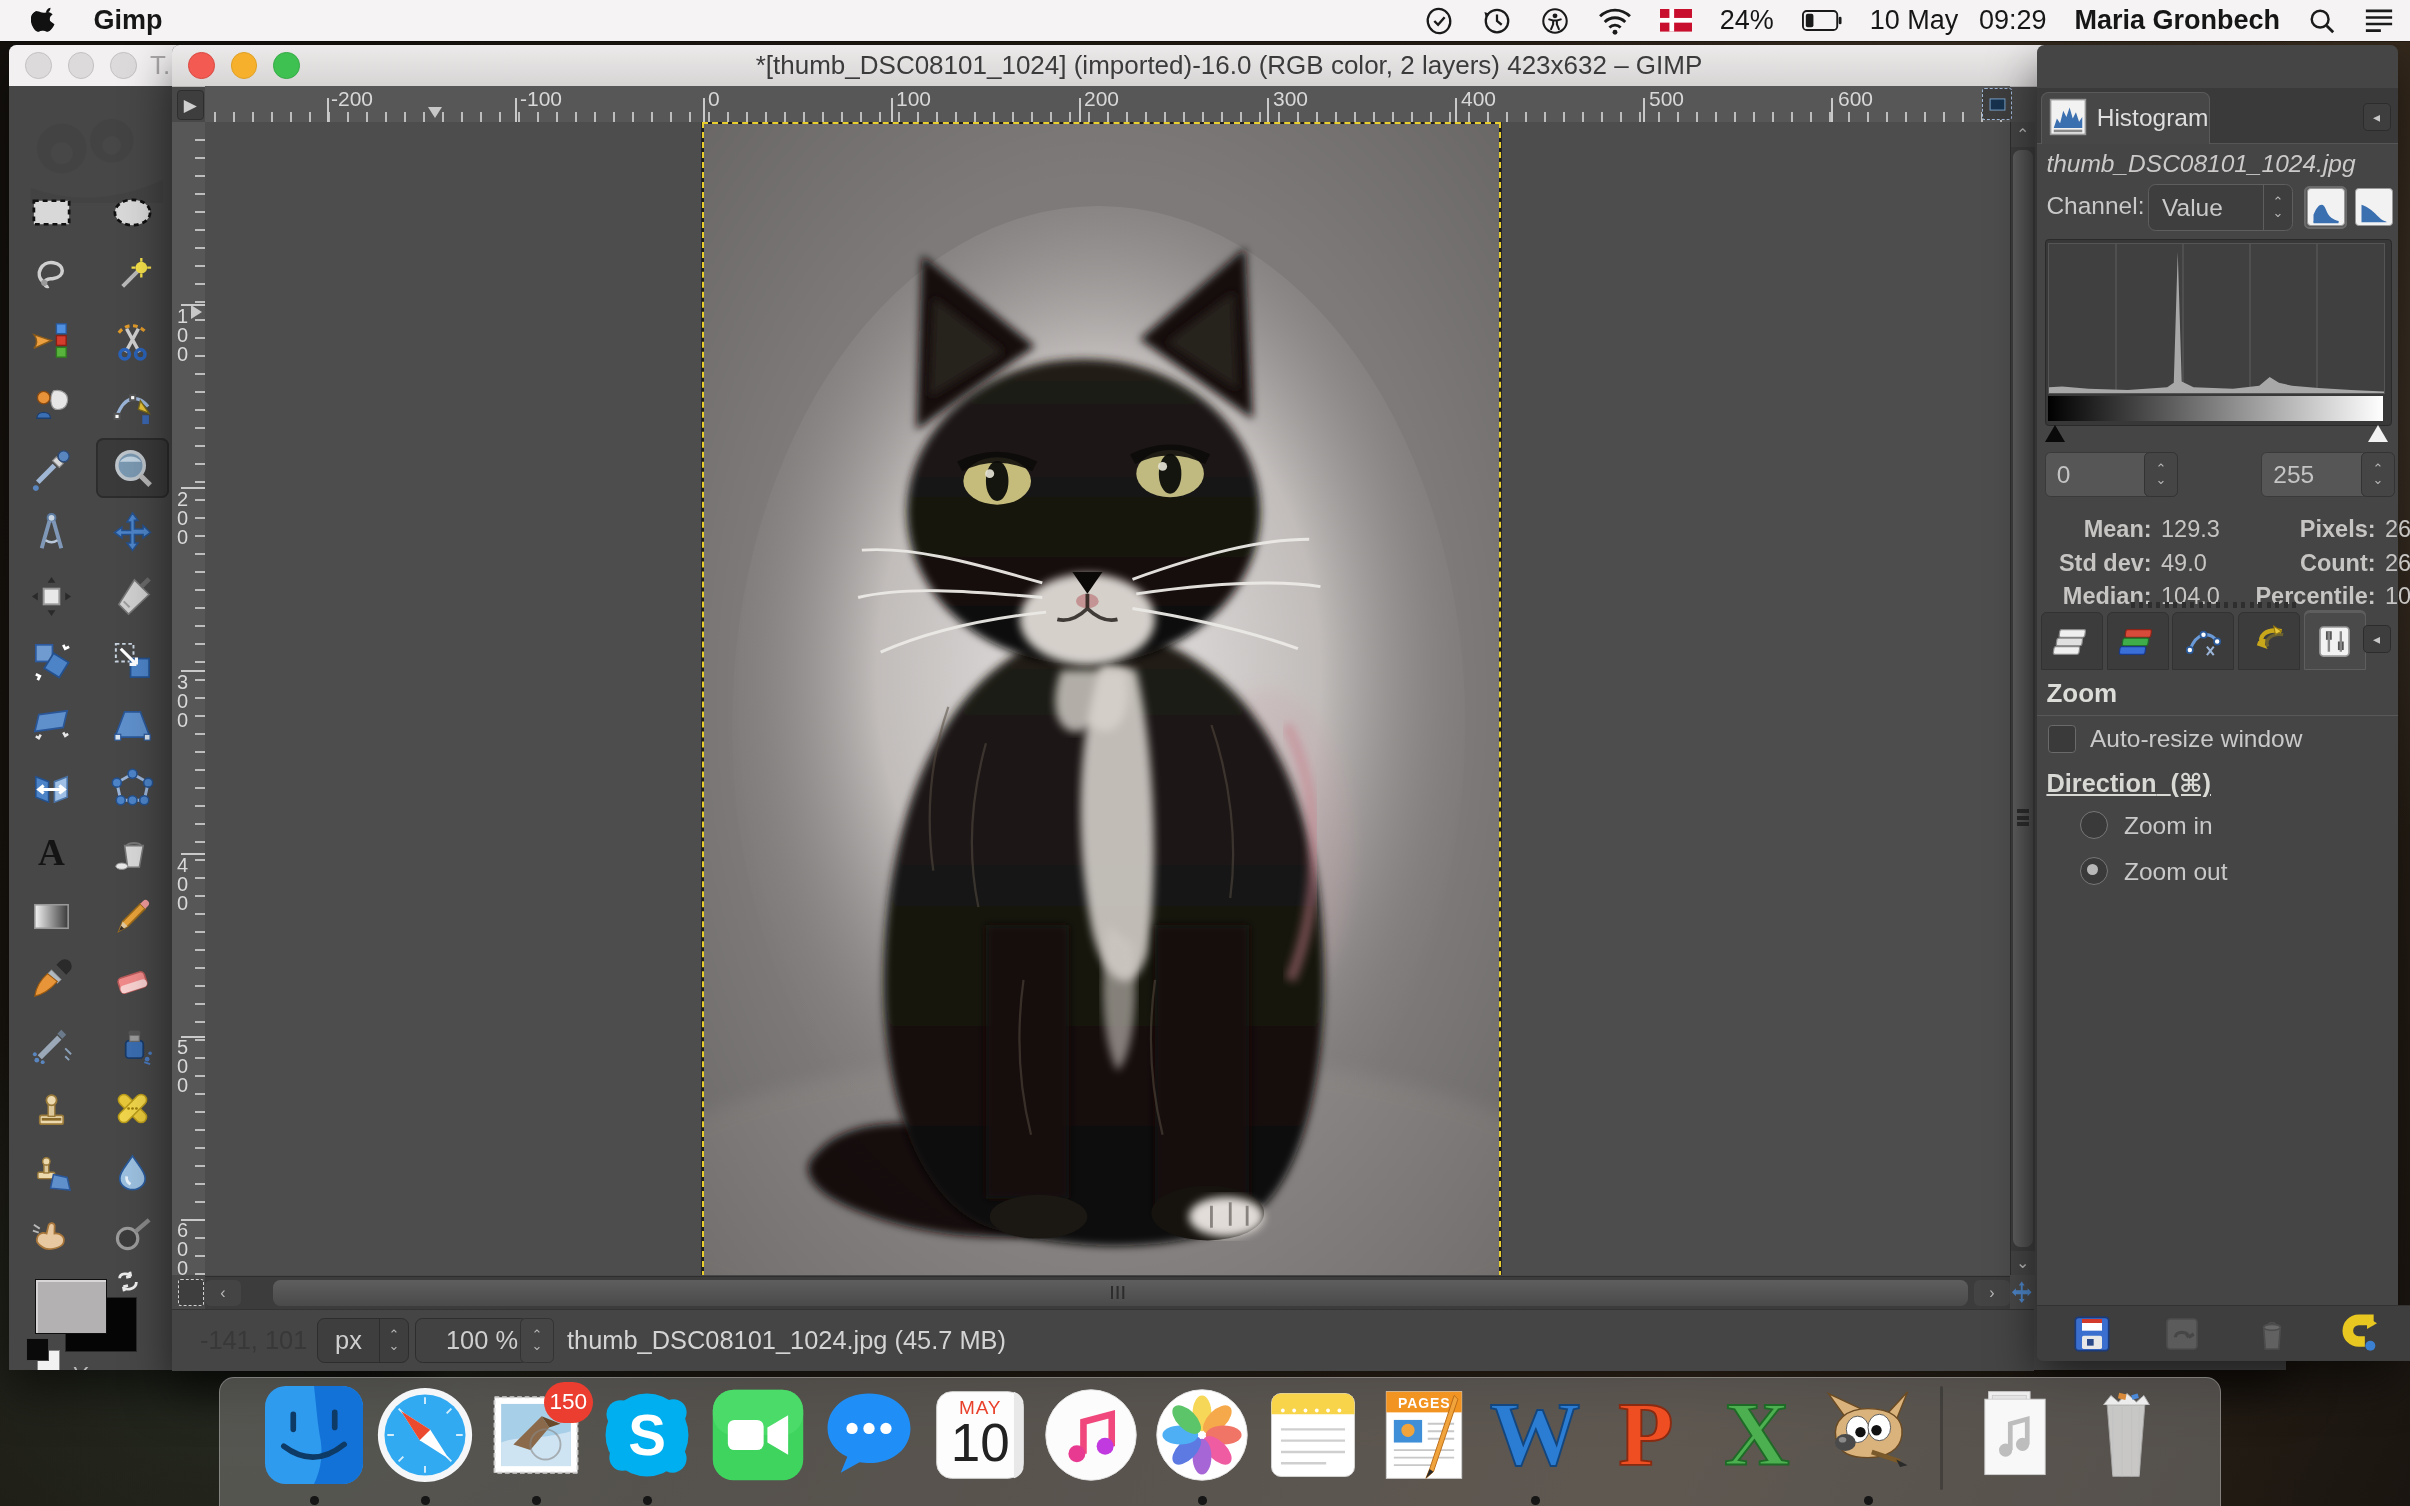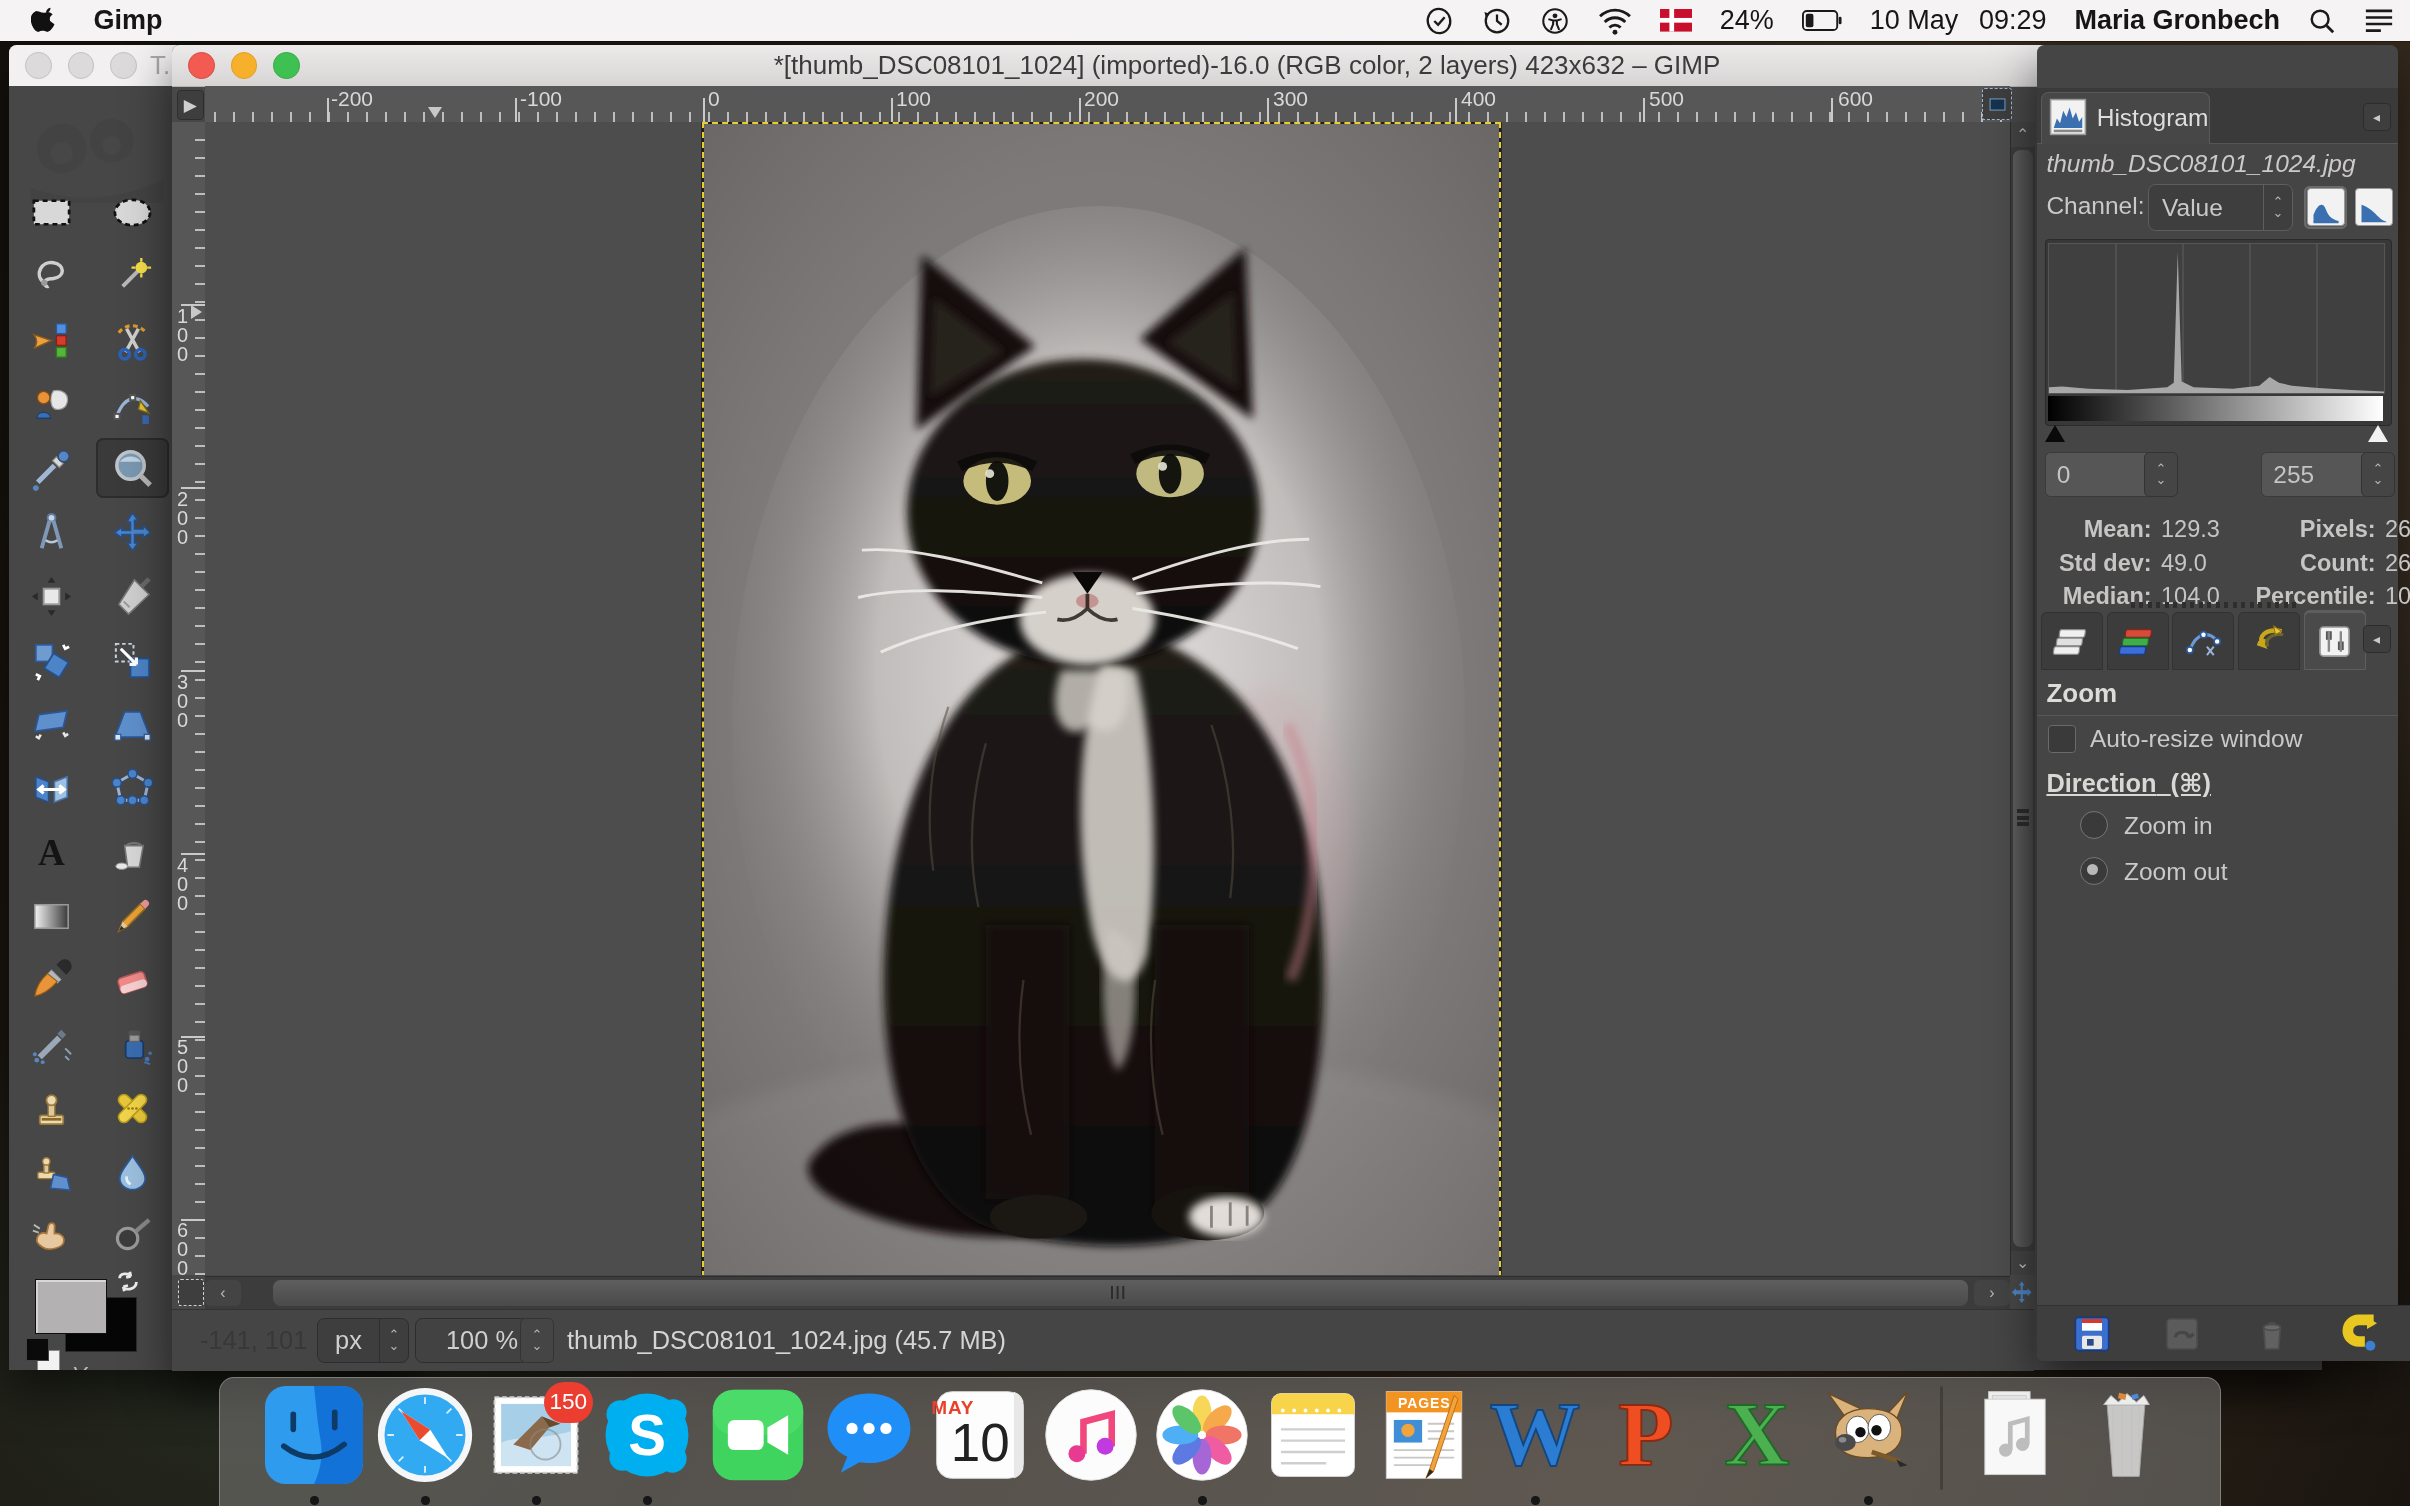--- a/index.html
+++ b/index.html
@@ -42,21 +42,21 @@
   .wilber-ghost{position:absolute;left:5.6px;top:5.6px;width:156px;height:113px;opacity:.12;}
   #fg-swatch{left:25.4px;top:1193px;width:70px;height:53px;background:#b3b1b1;border:1.9px solid #0f0f0f;
     box-shadow:inset 1.9px 1.9px 0 #d8d6d6;z-index:3;}
   #bg-swatch{left:56px;top:1211px;width:70px;height:53px;background:#050505;border:1.9px solid #2a2a2a;z-index:2;}
   #swap-colors{left:105px;top:1183px;z-index:4;}
   #mini-swatch-b{left:17px;top:1252px;width:21px;height:21px;background:#0a0a0a;border:0.9px solid #444;z-index:3;}
   #mini-swatch-w{left:28px;top:1264px;width:21px;height:21px;background:#f2f2f2;border:0.9px solid #888;z-index:2;}
   #toolbox-hint{left:0px;top:1278px;width:164px;text-align:center;font-style:italic;font-size:23.5px;
     color:#b9b7b7;line-height:1.1;white-space:pre-line;}
   
-  #imgwin{left:172px;top:45px;width:2114px;height:1325px;background:#484848;padding-left:36px;}
+  #imgwin{left:172px;top:45px;width:2114px;height:1325px;background:#484848;}
   #corner-btn{left:4.7px;top:45px;width:25.4px;height:28px;background:#3e3e3e;border:0.9px solid #2e2e2e;
     border-radius:3.8px;color:#cfcfcf;font-size:17px;display:flex;align-items:center;justify-content:center;}
   #h-ruler{left:33px;top:41px;width:1805px;height:36px;background:#575757;border-bottom:0.9px solid #303030;
     background-image:
       repeating-linear-gradient(90deg,#c9c9c9 0 1.9px,transparent 1.9px 188px),
       repeating-linear-gradient(90deg,#bdbdbd 0 1.9px,transparent 1.9px 19px);
     background-size:100% 24.5px,100% 10.4px;background-position:122px 100%,9.4px 100%;background-repeat:no-repeat;}
   .hr-label{position:absolute;top:0.9px;font-size:21px;color:#d8d8d8;}
   #h-marker{position:absolute;left:223px;top:21px;width:0;height:0;
     border-left:7.5px solid transparent;border-right:7.5px solid transparent;border-top:11.3px solid #c8c8c8;}
@@ -149,21 +149,21 @@
   
   #dock{left:219px;top:1377px;width:2000px;height:130px;background:rgba(128,126,124,.55);
     border:0.9px solid rgba(255,255,255,.28);border-bottom:none;border-radius:15px 15px 0 0;
     display:flex;align-items:flex-start;justify-content:center;gap:13px;padding-top:7.5px;z-index:40;}
   .dock-item{position:relative;width:98px;height:119px;flex:0 0 auto;}
   .dock-item .ic{position:absolute;left:0;top:0;width:98px;height:98px;}
   .dock-divider{width:3.8px;height:104px;background:rgba(40,40,40,.45);margin:0 9.4px;flex:0 0 auto;border-radius:1.9px;}
   .run-dot{position:absolute;left:45px;bottom:0px;width:8.5px;height:8.5px;border-radius:50%;background:#161616;}
   .badge{position:absolute;top:-3.8px;right:-7.5px;min-width:41px;height:41px;border-radius:21px;background:#ec3e30;
     color:#fff;font-size:22.6px;display:flex;align-items:center;justify-content:center;padding:0 5.6px;box-sizing:border-box;}
-  .cal-month{position:absolute;left:0;top:11.3px;width:98px;font-size:19px;font-weight:bold;color:#e8402a;letter-spacing:0.9px;}
+  .cal-month{position:absolute;left:0;top:11.3px;width:98px;text-align:center;font-size:19px;font-weight:normal;color:#e8402a;letter-spacing:0.9px;}
   .cal-day{position:absolute;left:0;top:26px;width:98px;text-align:center;font-size:53px;color:#222;}
   .pages-label{position:absolute;left:0;top:9.4px;width:98px;text-align:center;font-size:14px;font-weight:bold;color:#fff;letter-spacing:0.9px;}
 </style>
 </head>
 <body>
 
 <div id="stage">
 
   <div id="menubar" class="abs">
     <div id="menu-left">

